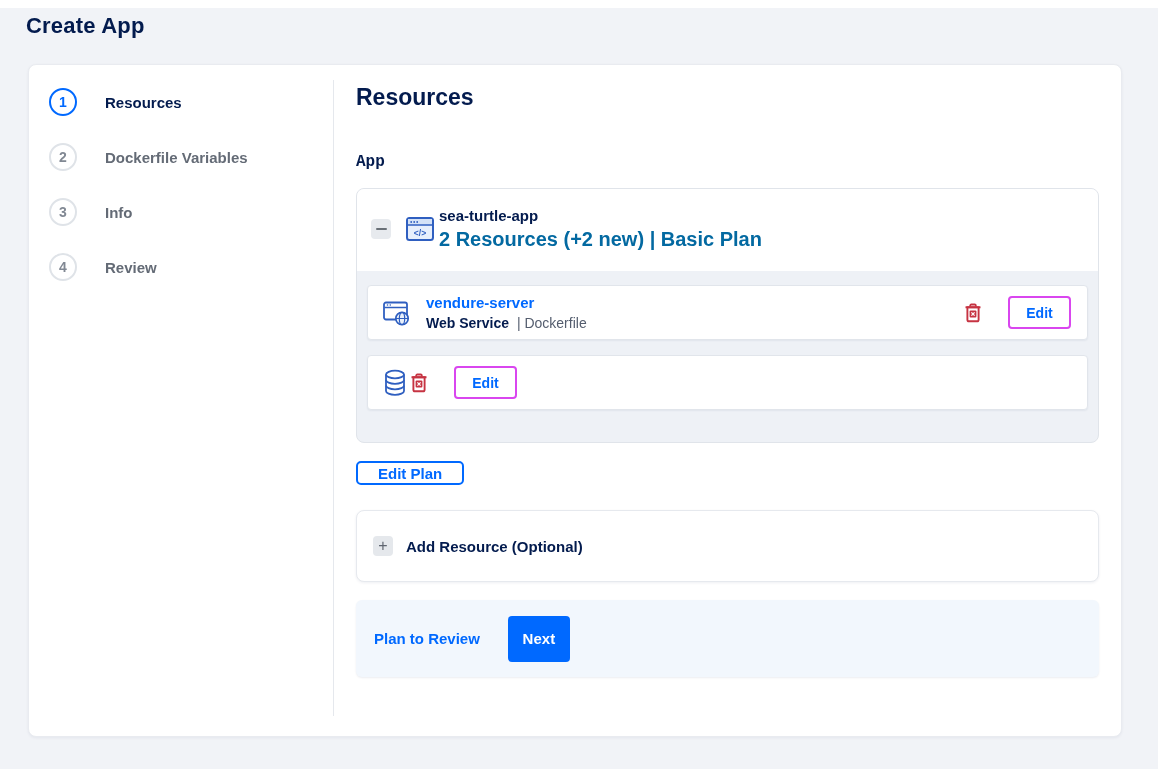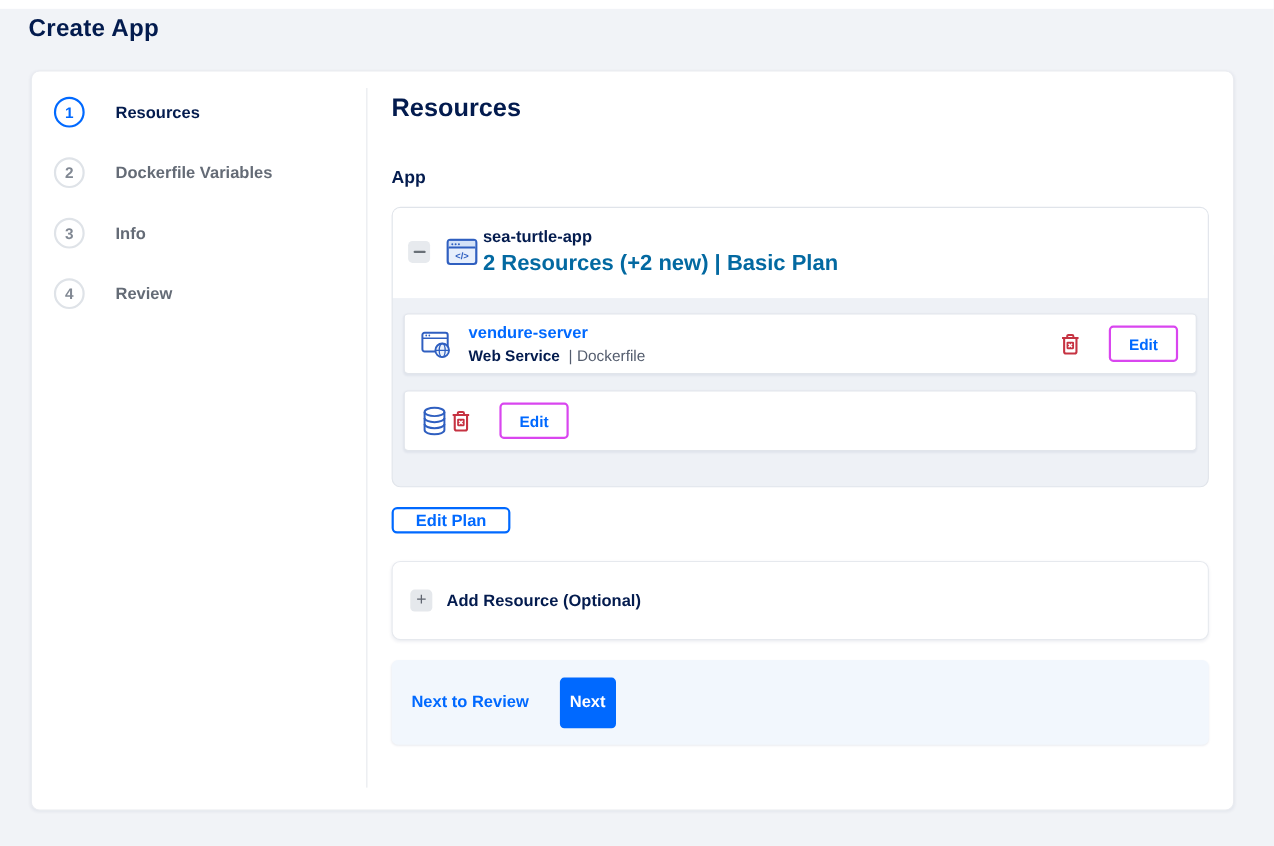--- a/index.html
+++ b/index.html
@@ -34,21 +34,21 @@
     display:flex; align-items:center; justify-content:center;
     font-size:14px; font-weight:700; flex-shrink:0;
   }
   .step-label { margin-left:28px; font-size:15px; font-weight:600; color:#646b76; }
   .step.active .step-circle { border-color:#0069ff; color:#0069ff; }
   .step.active .step-label { color:#031b4e; font-weight:700; }
 
   
   .content { flex:1; padding:19px 22px 0 22px; }
   .content-heading { font-size:23px; font-weight:700; color:#031b4e; }
-  .section-label { margin-top:42px; font-size:16px; font-weight:700; color:#031b4e; }
+  .section-label { margin-top:42px; font-size:16px; font-weight:700; color:#031b4e;font-family:Liberation Mono, monospace; }
 
   .app-card {
     margin-top:17px;
     border:1px solid #e0e4ea;
     border-radius:8px;
     overflow:hidden;
     background:#eef1f6;
   }
   .app-card-header {
     background:#ffffff;
@@ -124,21 +124,21 @@
     height:77px;
     background:#f2f7fd;
     border-radius:6px;
     box-shadow:0 1px 2px rgba(3,27,78,0.08);
     display:flex; align-items:center;
     padding:0 18px;
   }
   .skip-link { font-size:15px; font-weight:700; color:#0069ff; text-decoration:none; cursor:pointer; }
   .next-btn {
     margin-left:28px;
-    width:51px; height:46px;
+    width:62px; height:46px;
     background:#0069ff; border:none; border-radius:4px;
     color:#ffffff; font-size:15px; font-weight:700;
     font-family:"Liberation Sans", sans-serif; cursor:pointer;
   }
 </style>
 </head>
 <body>
 
 <div class="top-strip"></div>
 
@@ -253,18 +253,18 @@
     </section>
 
     <button class="edit-plan-btn">Edit Plan</button>
 
     <div class="add-resource-card">
       <span class="plus-box">+</span>
       <span class="add-resource-label">Add Resource (Optional)</span>
     </div>
 
     <div class="footer-bar">
-      <a class="skip-link">Next to Review</a>
+      <a class="skip-link">Plan to Review</a>
       <button class="next-btn">Next</button>
     </div>
 
   </main>
 </div>
 
 </body></html>

